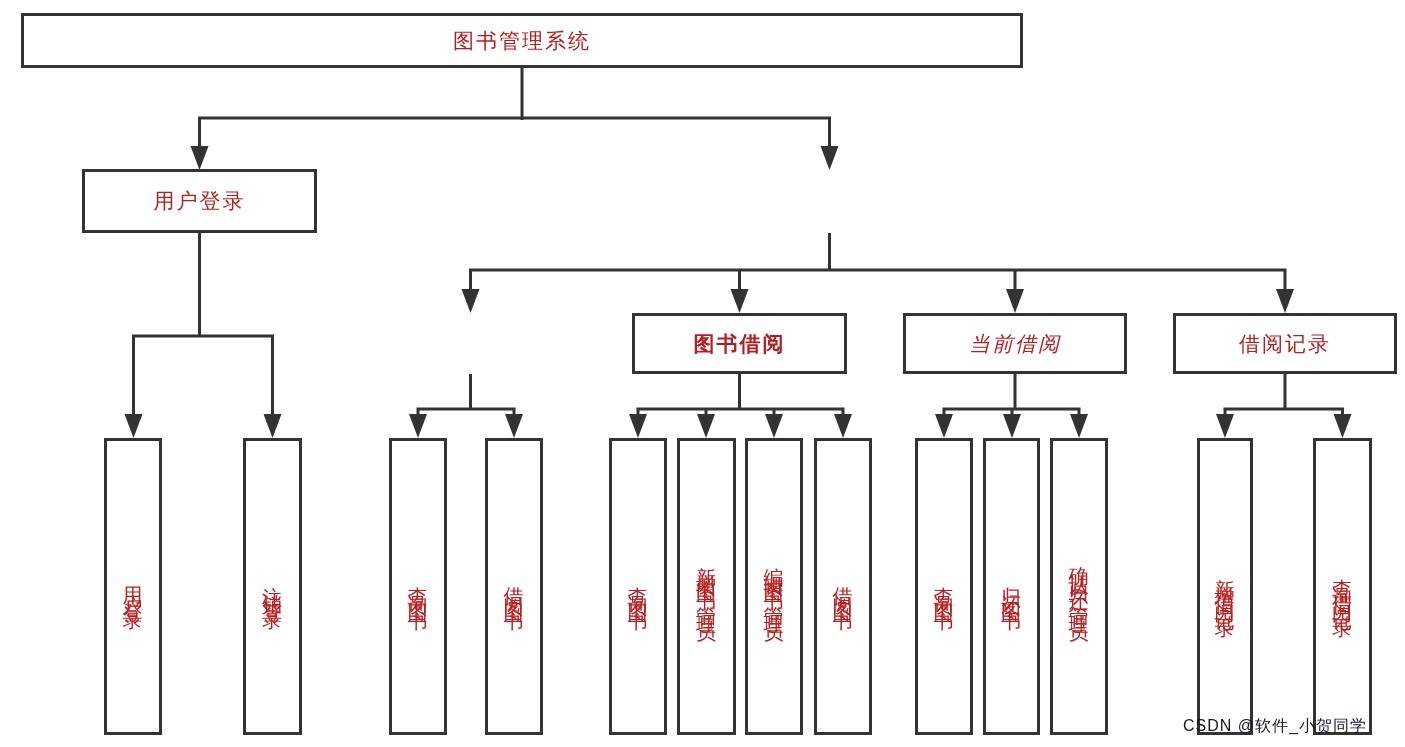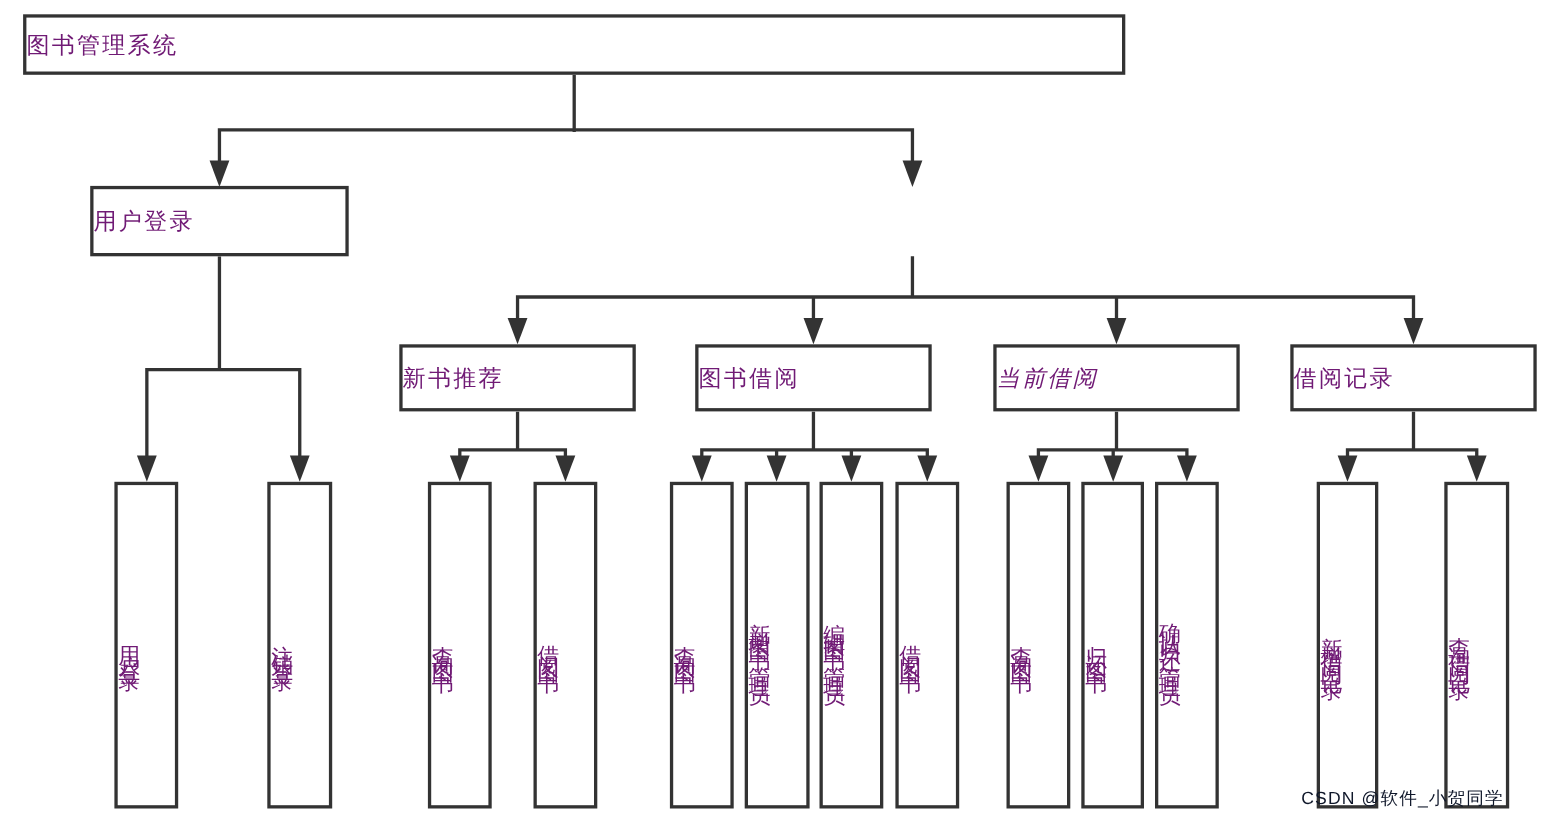--- a/index.html
+++ b/index.html
@@ -21,22 +21,22 @@
     top: 0;
     z-index: 0;
   }
   .node {
     position: absolute;
     box-sizing: border-box;
     background: #ffffff;
     border: 3px solid #333333;
     display: flex;
     align-items: center;
-    justify-content: flex-start;
-    color: #701a75;
+    justify-content: center;
+    color: #b91c1c;
     z-index: 1;
   }
   .node.h .lbl {
     font-size: 21px;
     letter-spacing: 2px;
     white-space: nowrap;
   }
   .node.leaf .lbl {
     writing-mode: vertical-rl;
     text-orientation: mixed;
@@ -120,24 +120,21 @@
   </svg>
 
   <div class="node h" style="left:21px; top:13px; width:1002px; height:55px;">
     <span class="lbl">图书管理系统</span>
   </div>
 
   <div class="node h" style="left:82px; top:169px; width:235px; height:64px;">
     <span class="lbl">用户登录</span>
   </div>
 
-  <div class="node h" style="left:363px; top:313px; width:215px; height:61px;">
-    <span class="lbl">新书推荐</span>
-  </div>
-  <div class="node h" style="left:632px; top:313px; width:215px; height:61px;">
+  <div class="node h" style="left:632px; top:313px; width:215px; height:61px;font-weight:bold;">
     <span class="lbl">图书借阅</span>
   </div>
   <div class="node h" style="left:903px; top:313px; width:224px; height:61px;font-style:italic;">
     <span class="lbl">当前借阅</span>
   </div>
   <div class="node h" style="left:1173px; top:313px; width:224px; height:61px;">
     <span class="lbl">借阅记录</span>
   </div>
 
   <div class="node leaf" style="left:104px; top:438px; width:58px; height:297px;">

